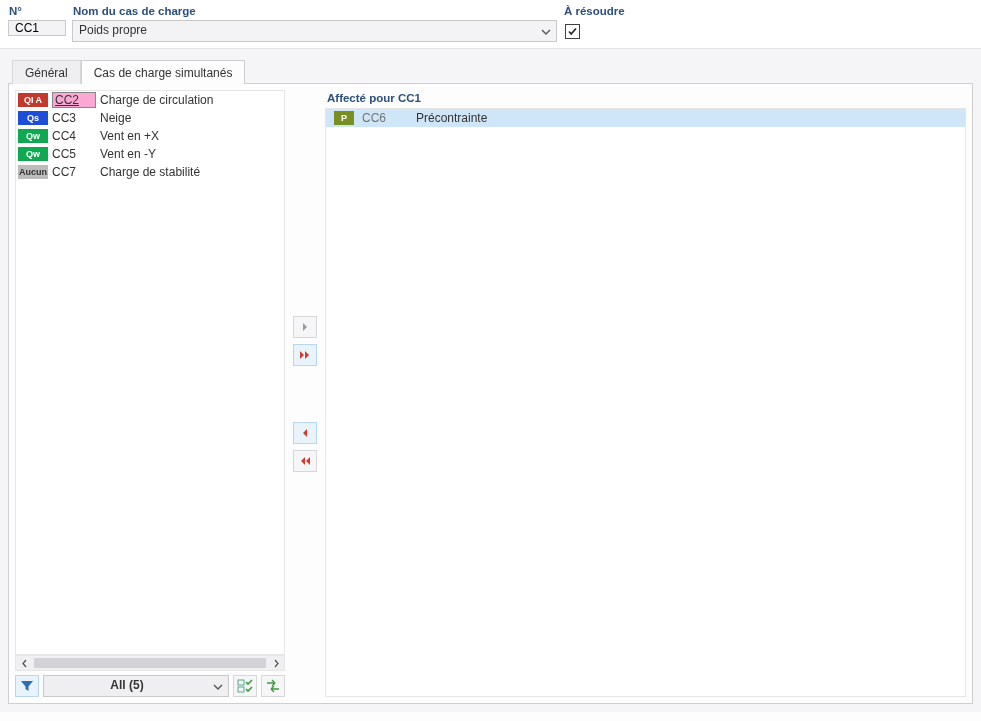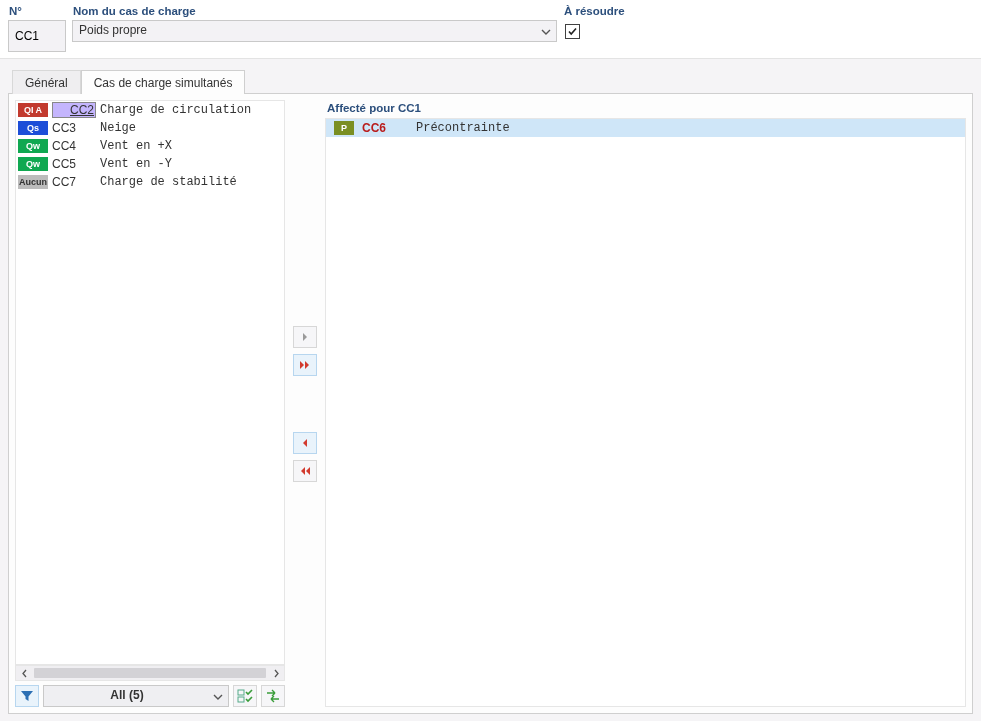--- a/index.html
+++ b/index.html
@@ -27,21 +27,21 @@
   }
   .field-label {
     color: #2c4f7c;
     font-weight: 600;
     font-size: 11.5px;
     padding-left: 1px;
   }
   .text-input {
     border: 1px solid #c9c9c9;
     background: #f3f2f5;
-    height: 32px;
+    height: 16px;
     padding: 2px 6px;
     font: inherit;
   }
   .select-wrap {
     position: relative;
   }
   .select-input {
     border: 1px solid #c9c9c9;
     background: #f3f2f5;
     height: 22px;
@@ -158,37 +158,35 @@
   }
   .list-row .tag.tag-narrow { width: 20px; }
   .list-row .code {
     width: 44px;
     flex-shrink: 0;
   }
   .list-row .desc {
     flex: 1;
     overflow: hidden;
     text-overflow: ellipsis;
-    font-family: Liberation Mono, monospace;
   }
   .list-row.affected {
     background: #cfe6f8;
   }
   .list-row.affected .code {
-    color: #b91c1c;
+    color: #737373;
     padding-left: 4px;
-    font-weight: bold;
   }
   .list-row.selected .code-cell {
-    background: #c4b5fd;
+    background: #f9a8d4;
     border: 1px solid #888;
     height: 16px;
     display: inline-flex;
     align-items: center;
-    padding: 0 17px;
+    padding: 0 2px;
     width: 44px;
     box-sizing: border-box;
     text-decoration: underline;
   }
 
   .hscroll-track {
     height: 16px;
     background: #f0eff2;
     border: 1px solid #e6e6e6;
     display: flex;

